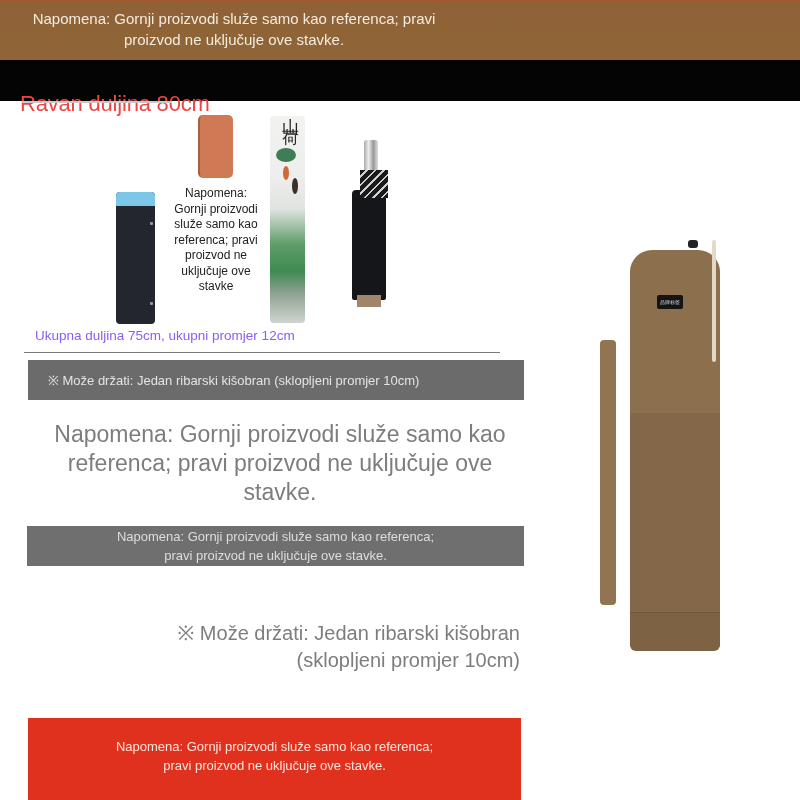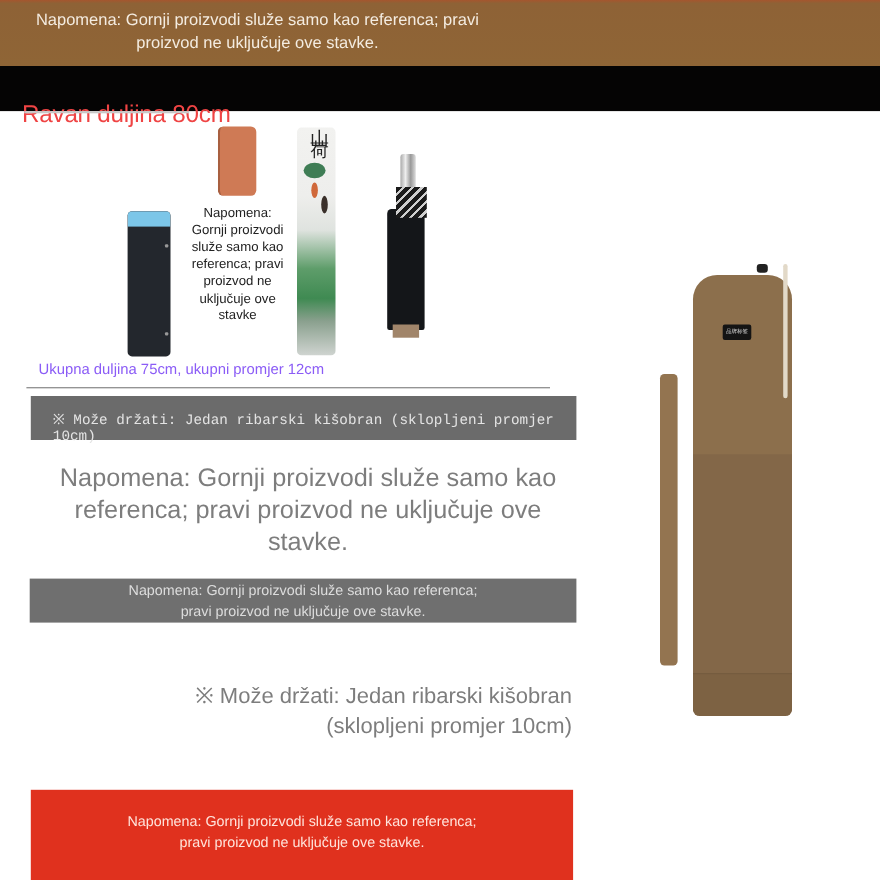--- a/index.html
+++ b/index.html
@@ -71,21 +71,21 @@
     font-family: "Liberation Sans", sans-serif; font-size: 13.5px;
   }
   .rule { left: 24px; top: 352px; width: 476px; height: 1px; background: #7a7a7a; }
 
   
   .gray-bar-1 {
     left: 28px; top: 360px; width: 496px; height: 40px; background: #6b6b6b;
   }
   .gray-bar-1 span {
     position: absolute; left: 20px; top: 11px; color: #e4e4e4;
-    font-family: Liberation Mono, monospace; font-size: 13px;
+    font-family: Liberation Sans, sans-serif; font-size: 13px;
   }
 
   .big-note {
     left: 40px; top: 420px; width: 480px; text-align: center;
     color: #7d7d7d; font-family: "Liberation Sans", sans-serif;
     font-size: 23px; line-height: 29px;
   }
 
   .gray-bar-2 {
     left: 27px; top: 526px; width: 497px; height: 40px; background: #6f6f6f;

